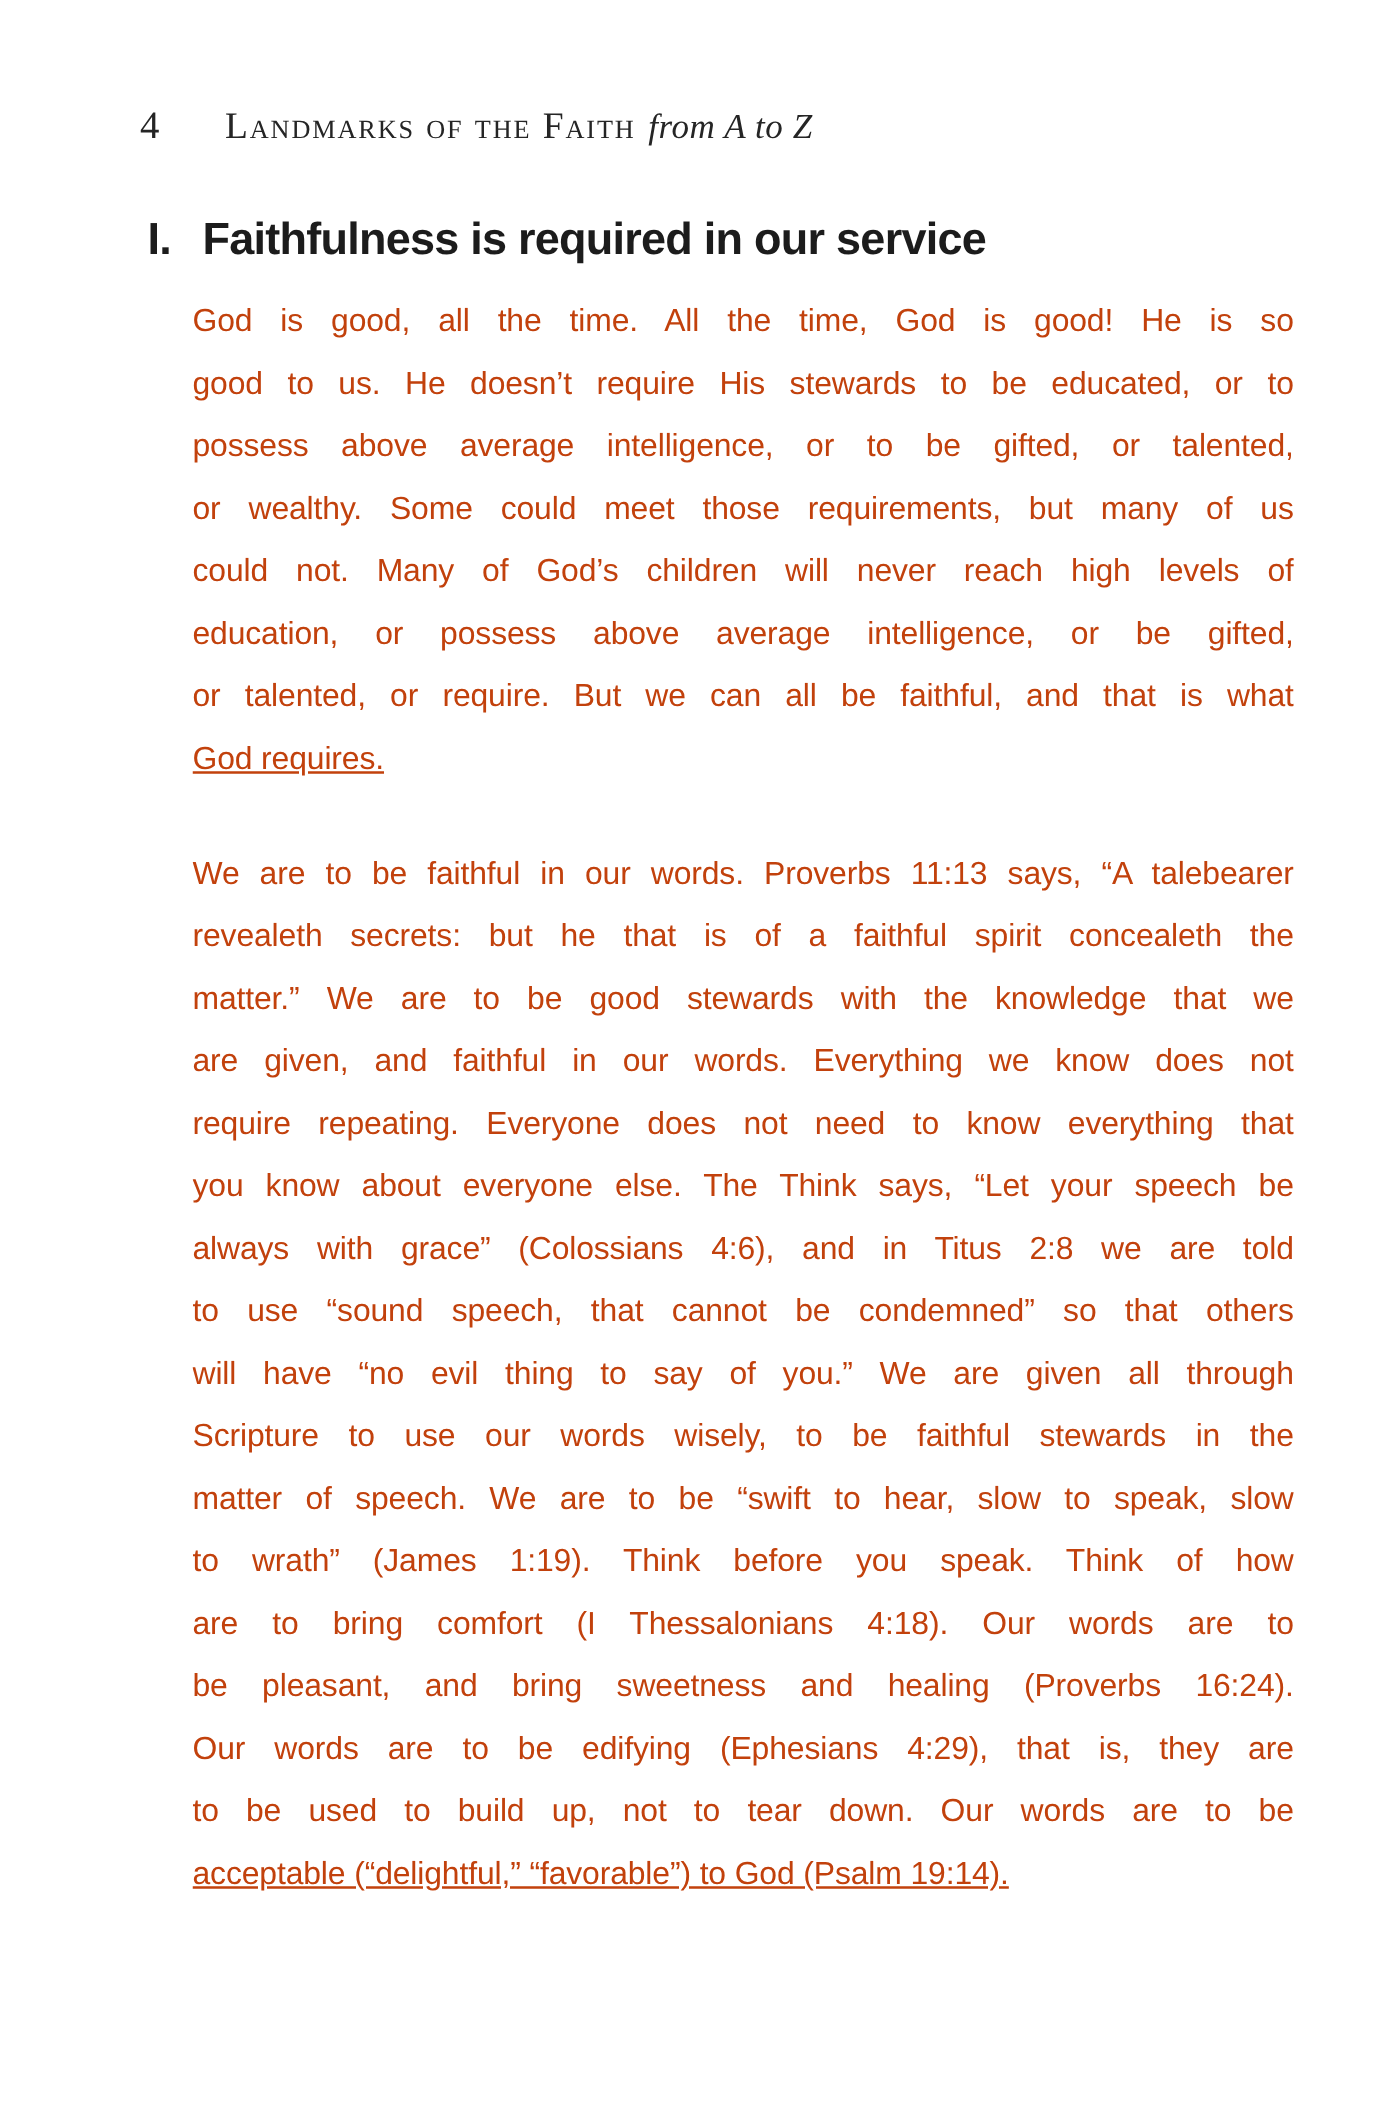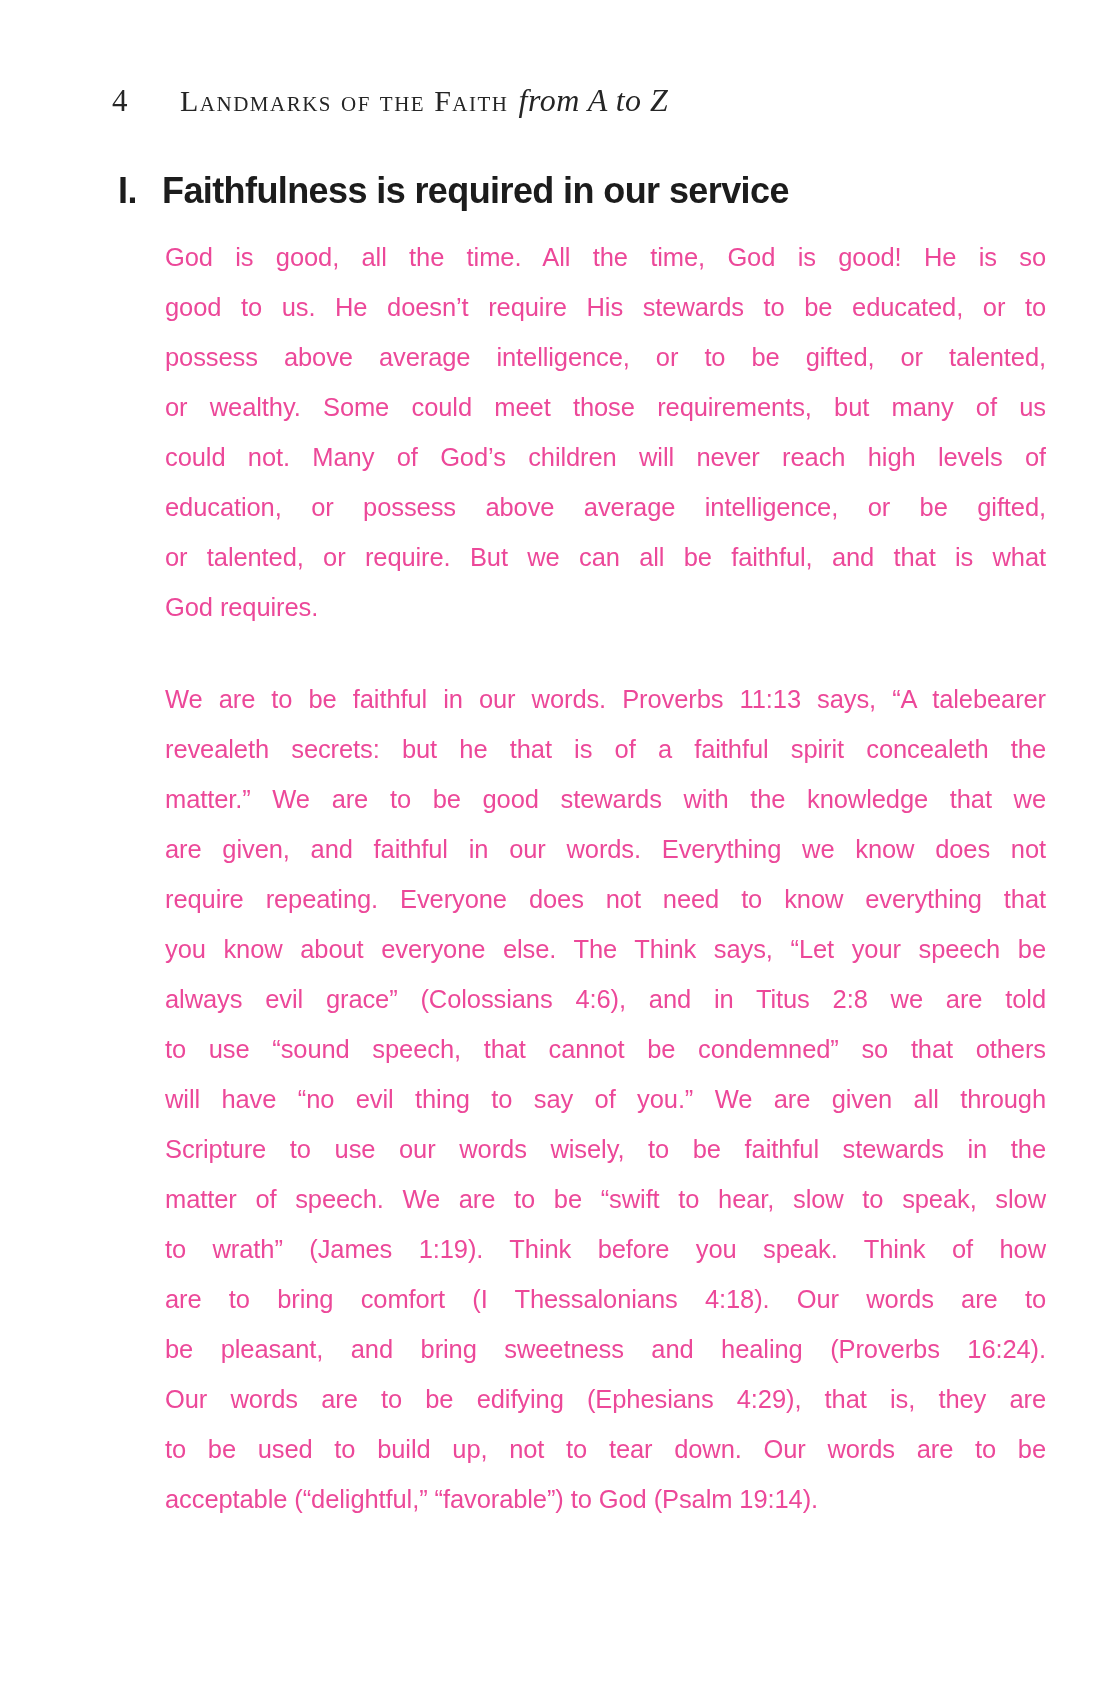--- a/index.html
+++ b/index.html
@@ -35,21 +35,21 @@
     font-size: 30px;
     white-space: nowrap;
   }
   .smallcaps {
     font-variant: small-caps;
     letter-spacing: 1.5px;
     margin-top: 48px;
   }
   .script {
     font-style: italic;
-    font-size: 32px;
+    font-size: 28px;
     margin-left: 10px;
     letter-spacing: 0.5px;
   }
   
   .section-heading {
     position: absolute;
     top: 168px;
     left: 118px;
     right: 58px;
     margin: 0;
@@ -60,39 +60,40 @@
     color: #1c1c1c;
     line-height: 1.25;
   }
   .section-heading .numeral {
     flex: 0 0 44px;
   }
   
   .body-text {
     position: absolute;
     top: 232px;
-    left: 165px;
+    left: 154px;
     width: 881px;
     font-size: 25.5px;
-    color: #ec4899;
+    color: #c2410c;
     letter-spacing: -0.1px;
   }
   .para {
     margin: 0 0 42px 0;
   }
   .line {
     height: 50px;
     line-height: 50px;
     text-align: justify;
     text-align-last: justify;
     overflow: hidden;
     white-space: nowrap;
   }
   .line.last {
     text-align-last: left;
+    text-decoration: underline;
   }
 </style>
 </head>
 <body>
 
 <div class="page">
 
   <header class="page-header">
     <span class="page-number">4</span>
     <span class="book-title">
@@ -116,21 +117,21 @@
         <div class="line">or talented, or require. But we can all be faithful, and that is what</div>
         <div class="line last">God requires.</div>
       </div>
       <div class="para">
         <div class="line">We are to be faithful in our words. Proverbs 11:13 says, “A talebearer</div>
         <div class="line">revealeth secrets: but he that is of a faithful spirit concealeth the</div>
         <div class="line">matter.” We are to be good stewards with the knowledge that we</div>
         <div class="line">are given, and faithful in our words. Everything we know does not</div>
         <div class="line">require repeating. Everyone does not need to know everything that</div>
         <div class="line">you know about everyone else. The Think says, “Let your speech be</div>
-        <div class="line">always evil grace” (Colossians 4:6), and in Titus 2:8 we are told</div>
+        <div class="line">always with grace” (Colossians 4:6), and in Titus 2:8 we are told</div>
         <div class="line">to use “sound speech, that cannot be condemned” so that others</div>
         <div class="line">will have “no evil thing to say of you.” We are given all through</div>
         <div class="line">Scripture to use our words wisely, to be faithful stewards in the</div>
         <div class="line">matter of speech. We are to be “swift to hear, slow to speak, slow</div>
         <div class="line">to wrath” (James 1:19). Think before you speak. Think of how</div>
         <div class="line">are to bring comfort (I Thessalonians 4:18). Our words are to</div>
         <div class="line">be pleasant, and bring sweetness and healing (Proverbs 16:24).</div>
         <div class="line">Our words are to be edifying (Ephesians 4:29), that is, they are</div>
         <div class="line">to be used to build up, not to tear down. Our words are to be</div>
         <div class="line last">acceptable (“delightful,” “favorable”) to God (Psalm 19:14).</div>

